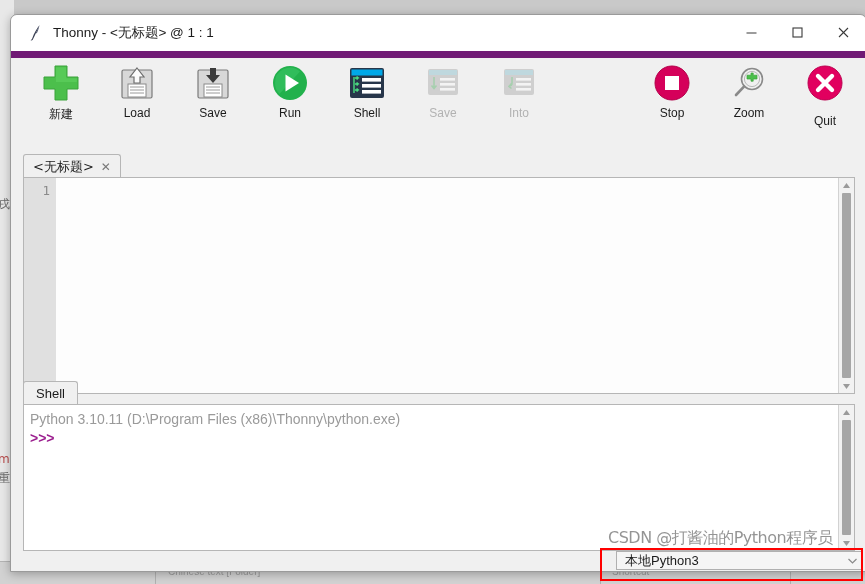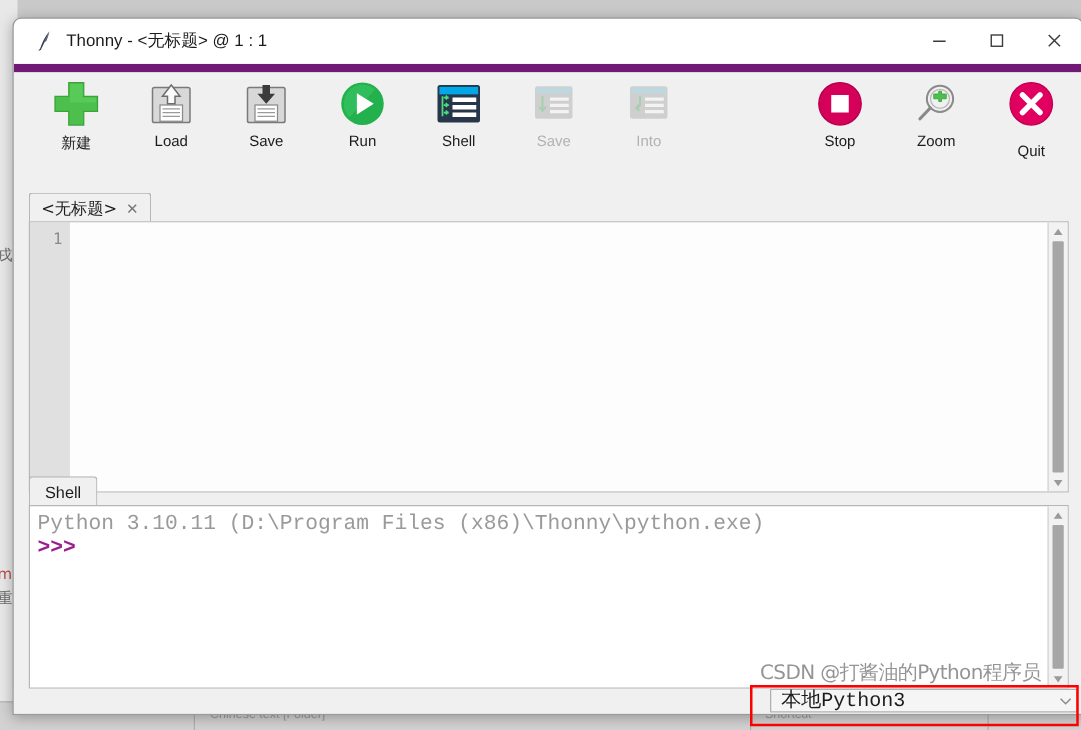--- a/index.html
+++ b/index.html
@@ -132,39 +132,39 @@
     display:flex;align-items:center;padding:0 12px;box-sizing:border-box;
   }
   #shell-tab-label{font-size:13px;color:#1b1b1b;}
   #shell-body{
     position:absolute;left:0;top:23px;width:832px;height:147px;
     background:#ffffff;border:1px solid #b6b6b6;box-sizing:border-box;
     display:flex;
   }
   #shell-text{flex:1;padding:5px 6px 0 6px;position:relative;}
   .shell-line{
-    font-family:Liberation Mono, monospace;
-    font-size:17px;line-height:19px;white-space:pre;
+    font-family:Liberation Sans, sans-serif;
+    font-size:14px;line-height:19px;white-space:pre;
   }
   #shell-banner{color:#9a9a9a;}
   #shell-prompt{color:#9b1e8e;font-weight:bold;}
 
   
   #statusbar{
     position:absolute;left:0;bottom:0;width:855px;height:20px;
     background:#f0f0f0;
   }
   #interp-select{
     position:absolute;right:4px;bottom:1px;width:246px;height:19px;
     background:#f5f5f5;border:1px solid #b0b0b0;box-sizing:border-box;
     display:flex;align-items:center;
   }
   #interp-label{
-    font-size:16px;color:#1b1b1b;padding-left:8px;
-    font-family:Liberation Mono, monospace;white-space:nowrap;
+    font-size:13px;color:#1b1b1b;padding-left:8px;
+    font-family:Liberation Sans, sans-serif;white-space:nowrap;
   }
   #interp-arrow{
     position:absolute;right:2px;top:2px;width:14px;height:14px;
     display:flex;align-items:center;justify-content:center;color:#8a8a8a;
   }
 
   
   #red-box{
     position:absolute;left:600px;top:548px;width:263px;height:33px;
     border:2px solid #ff0000;box-sizing:border-box;

